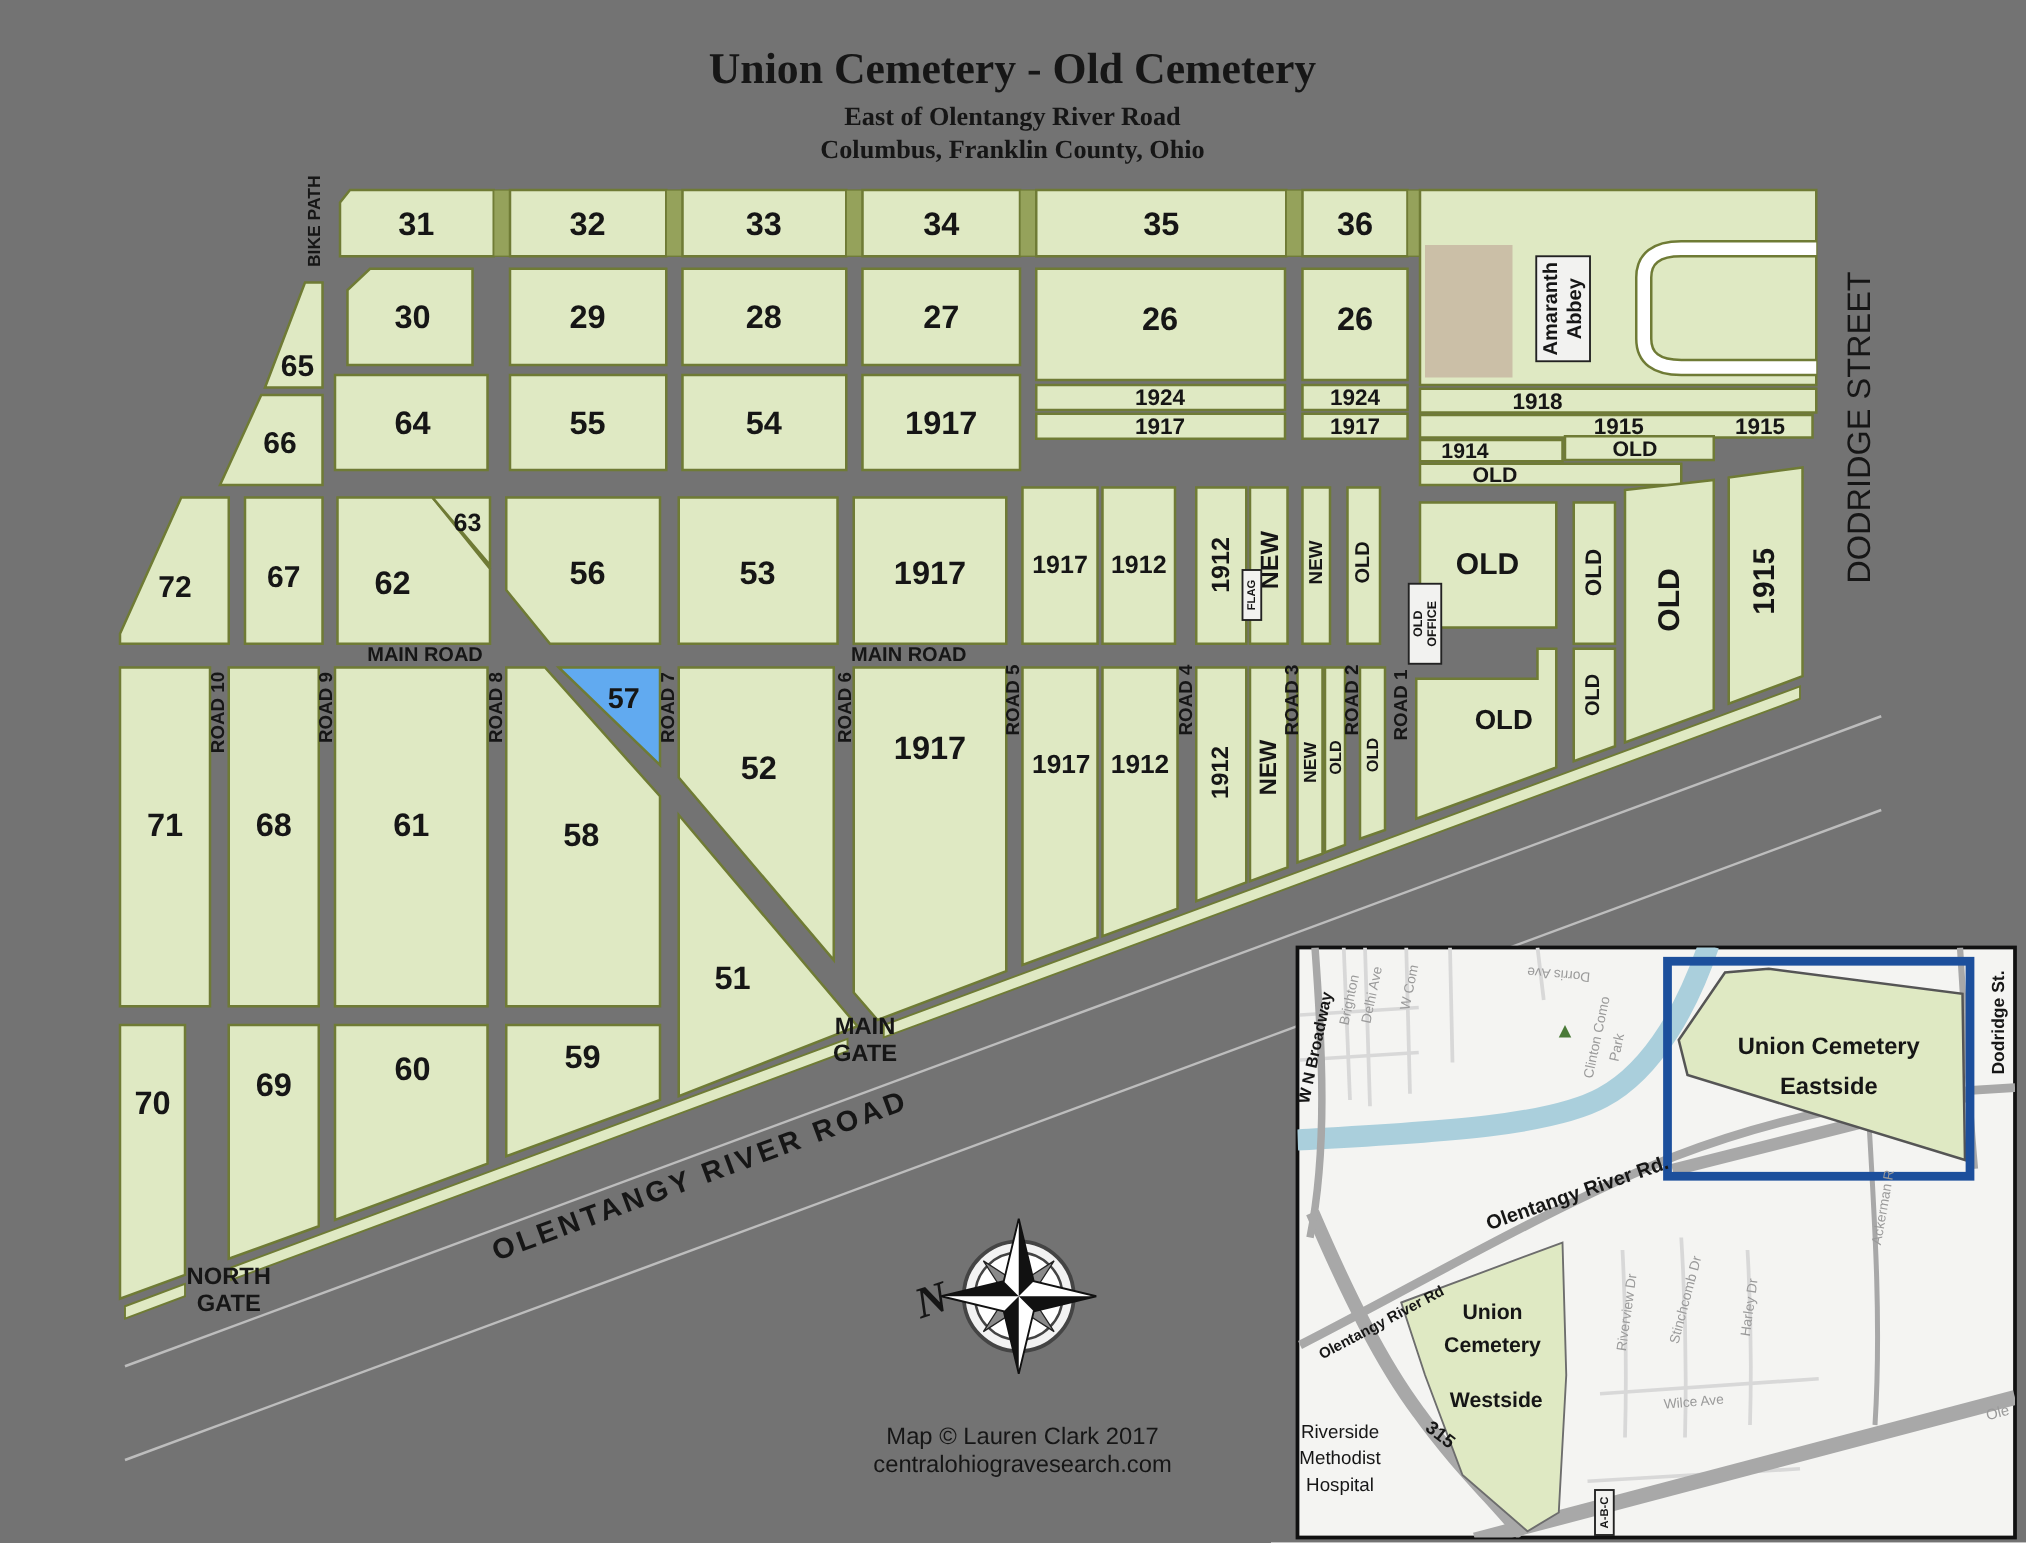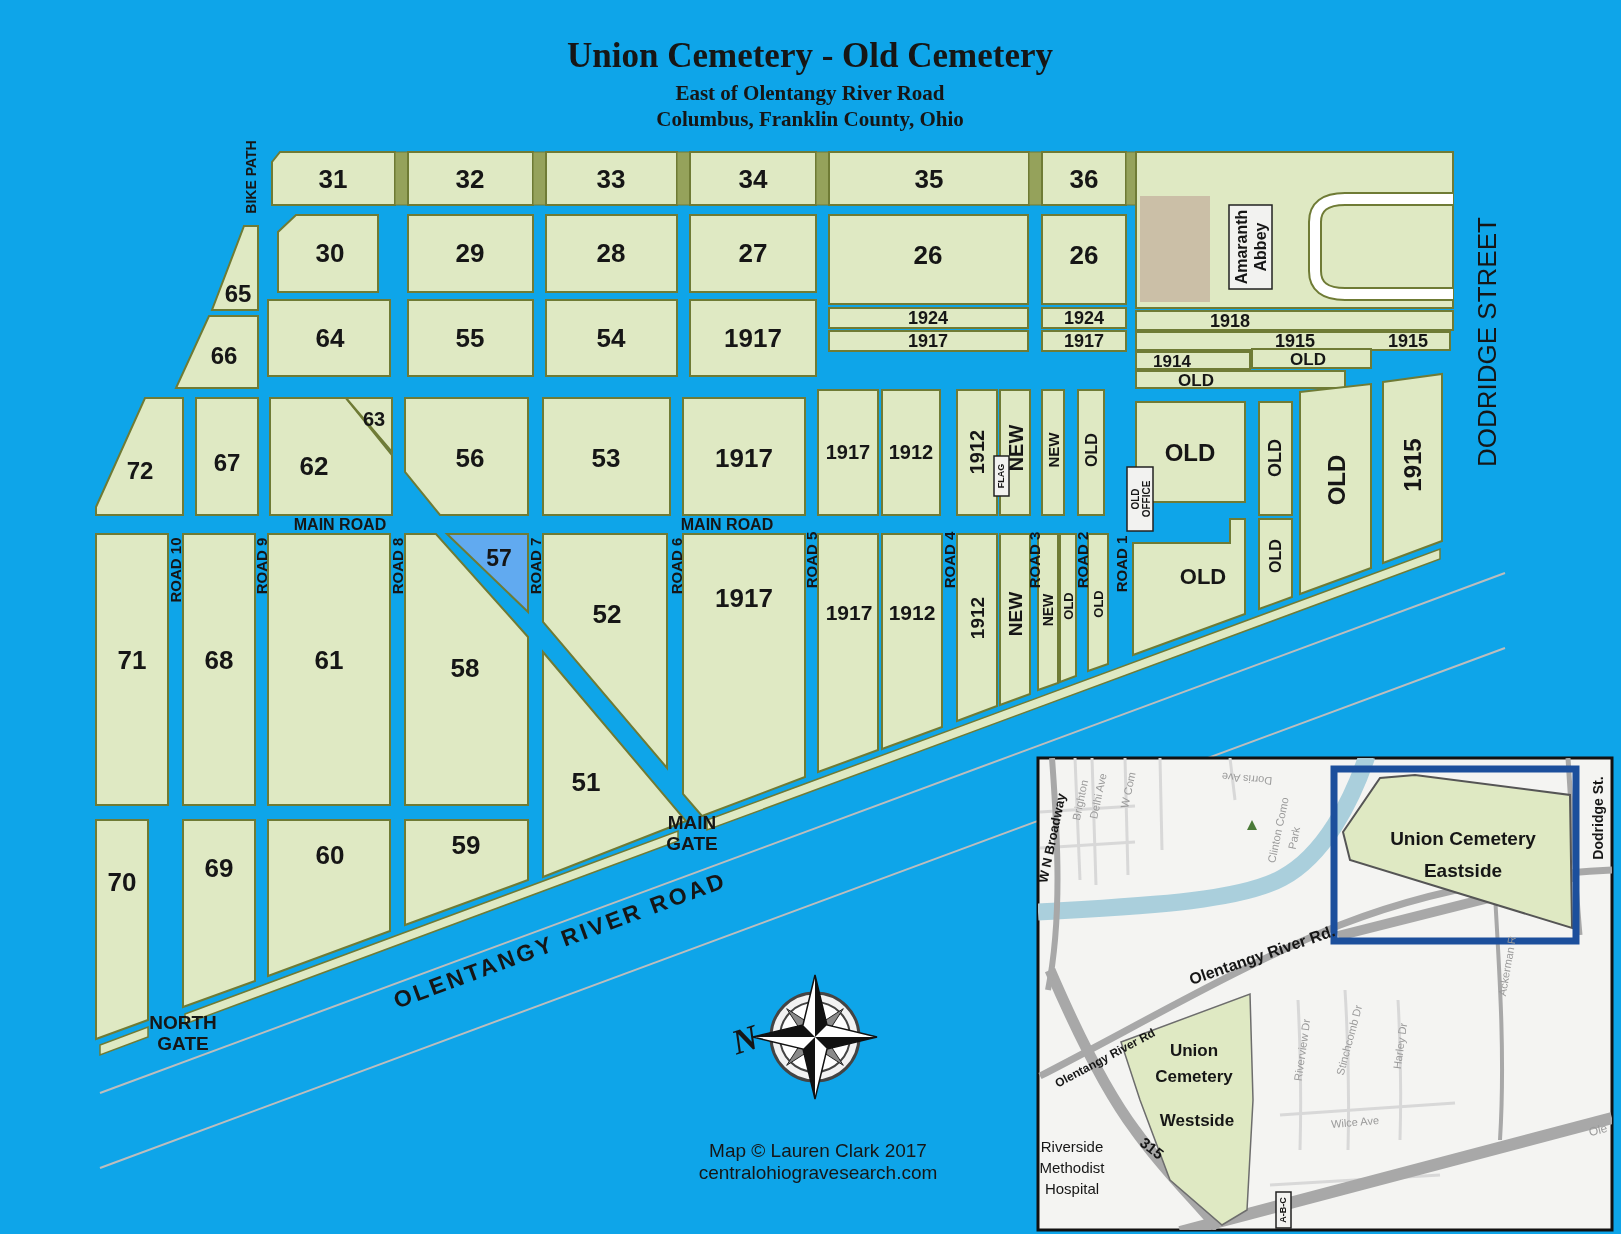--- a/index.html
+++ b/index.html
@@ -1,16 +1,16 @@
 <!DOCTYPE html>
 <html><head>
 <meta charset="utf-8">
 <style>
   html,body{margin:0;background:#ffffff;}
-  #stage{position:relative;width:1621px;height:1234px;background:#0ea5e9;overflow:hidden;}
+  #stage{position:relative;width:1621px;height:1234px;background:#737373;overflow:hidden;}
   svg text{font-family:"Liberation Sans",sans-serif;fill:#161616;text-anchor:middle;dominant-baseline:central;font-weight:bold;}
   .serif{font-family:"Liberation Serif",serif;}
   .t35{font-size:35px}.t21{font-size:21px}.t26{font-size:26px}.t24{font-size:24px}.t23{font-size:23px}
   .t22{font-size:22px}.t20{font-size:20px}.t19{font-size:19px}.t18{font-size:18px}.t17{font-size:17px}
   .t16{font-size:16px}.t15{font-size:15px}.t14{font-size:14px}.t13{font-size:13px}.t12{font-size:12px}
   .t11{font-size:11px}.t10{font-size:10px}.t9{font-size:9px}
   .reg{font-weight:normal}
   .sec{fill:#dfe9c3;stroke:#6f7b35;stroke-width:2px}
   .sep{fill:#95a25b;stroke:#6f7b35;stroke-width:1px}
   .blue{fill:#61aaf0;stroke:#6f7b35;stroke-width:2px}

